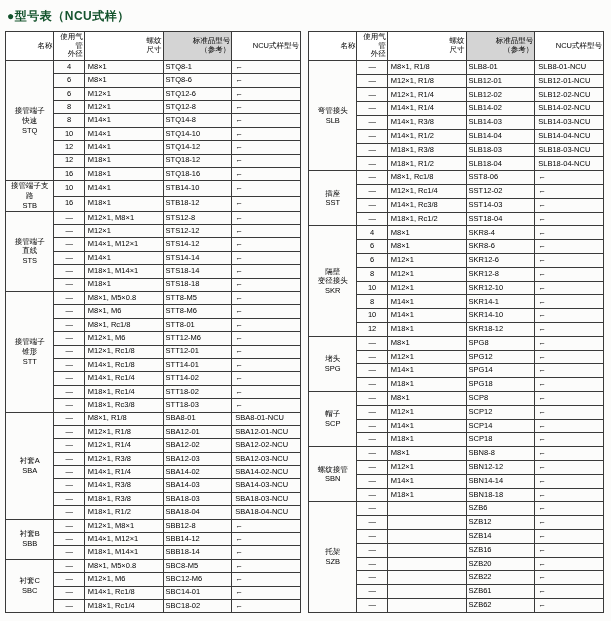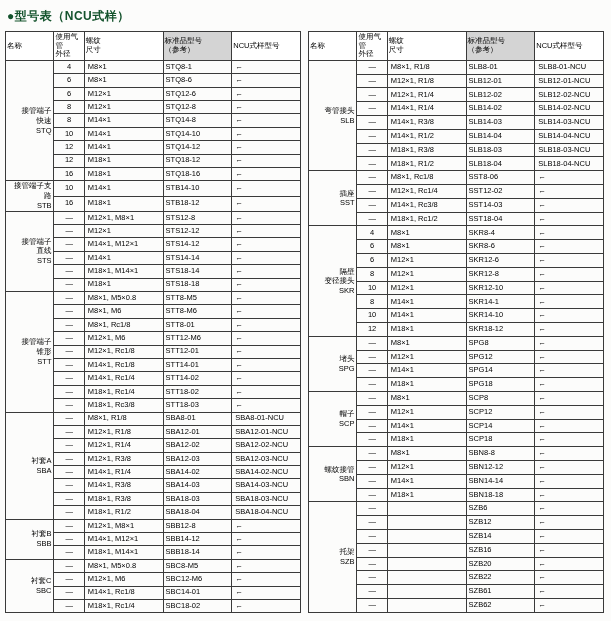--- a/index.html
+++ b/index.html
@@ -11,34 +11,34 @@
     color: #000; overflow: hidden;
   }
   .title { font-size: 12px; font-weight: bold; color: #14532d; margin: 2px 0 6px 2px; letter-spacing: 0.5px; }
   .tables { display: flex; gap: 7px; align-items: flex-start; }
   table { border-collapse: collapse; table-layout: fixed; width: 296px; border: 1.5px solid #1a1a1a; }
   th, td {
     border: 1px solid #3a3a3a;
     font-size: 7.5px; line-height: 1.15; color: #000;
     padding: 0 2px; overflow: hidden;
   }
-  th { font-weight: normal; background: #fff; height: 27px; text-align: left; padding: 1px; }
+  th { font-weight: normal; background: #fff; height: 27px; text-align: right; padding: 1px; }
   th.shaded { background: var(--shaded-bg, #d4d4d4); }
   td { height: 13.4px; white-space: nowrap; }
   #table-right td { height: 13.8px; }
   .col-name { width: 48px; margin-left: 46px; }
   .col-od { width: 30px; }
   .col-thread { width: 78px; }
   .col-std { width: 68px; }
   .col-ncu { width: 68px; }
   td.col-od { text-align: center; }
   td.col-thread { text-align: left; padding-left: 3px; }
   td.col-std { text-align: left; padding-left: 2px; }
   td.col-ncu { text-align: left; padding-left: 3px; }
-  td.name-cell { text-align: right; padding-left: 2px; white-space: normal; line-height: 1.3; vertical-align: middle; }
+  td.name-cell { text-align: center; padding-left: 2px; white-space: normal; line-height: 1.3; vertical-align: middle; }
   tr.group-first td { border-top: 1.8px solid #000; }
 </style>
 </head>
 <body>
 
 <div class="page">
   <div class="title">●型号表（NCU式样）</div>
   <div class="tables">
     <table id="table-left">
         <thead>

